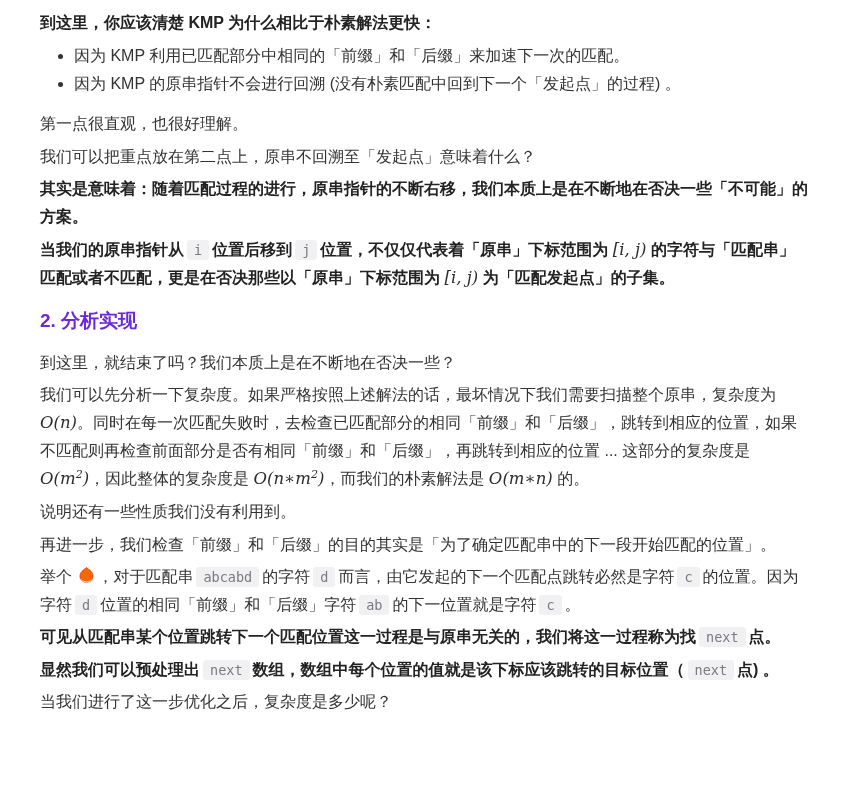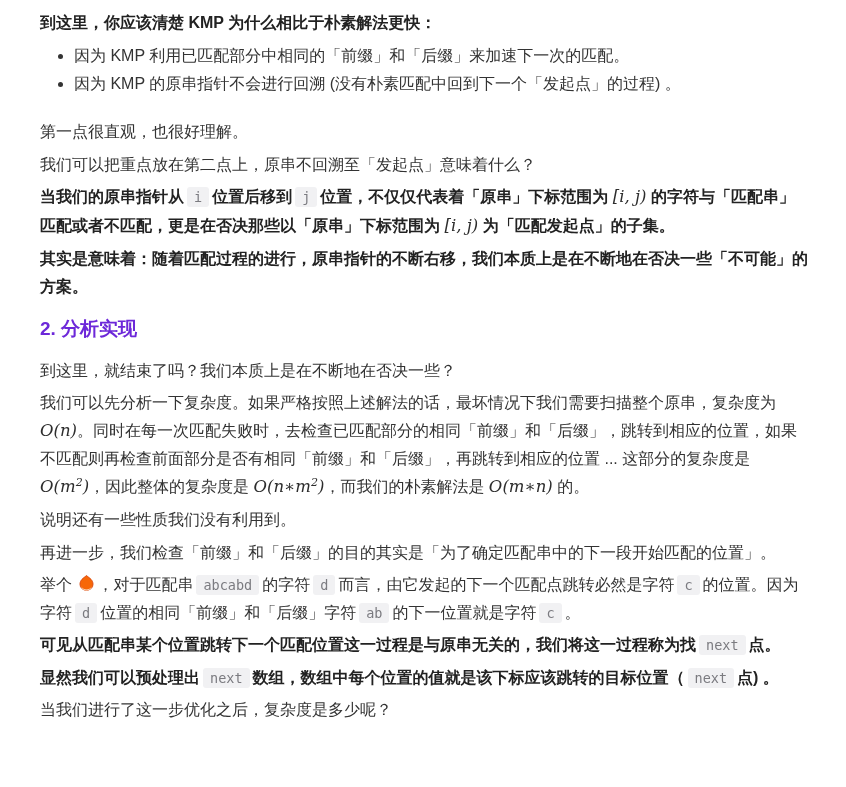--- a/index.html
+++ b/index.html
@@ -25,21 +25,21 @@
   p.b { font-weight: 700; color: #222222; }
   strong { font-weight: 700; color: #222222; }
   h2 {
     font-size: 19px;
     font-weight: 700;
     color: #6d28d9;
     margin: 16px 0 14px 0;
     line-height: 1.4;
   }
   ul {
-    margin: 2px 0 20px 0;
+    margin: 2px 0 12px 0;
     padding-left: 34px;
   }
   li {
     line-height: 1.78;
     word-break: break-all;
   }
   code.ic {
     font-family: "DejaVu Sans Mono", "Liberation Mono", monospace;
     font-size: 13.5px;
     font-weight: 400;
@@ -86,22 +86,22 @@
 <body>
 
 <main class="article">
     <p class="b">到这里，你应该清楚 KMP 为什么相比于朴素解法更快：</p>
     <ul>
       <li>因为 KMP 利用已匹配部分中相同的「前缀」和「后缀」来加速下一次的匹配。</li>
       <li>因为 KMP 的原串指针不会进行回溯 (没有朴素匹配中回到下一个「发起点」的过程) 。</li>
     </ul>
     <p>第一点很直观，也很好理解。</p>
     <p>我们可以把重点放在第二点上，原串不回溯至「发起点」意味着什么？</p>
+    <p class="b">其实是意味着：随着匹配过程的进行，原串指针的不断右移，我们本质上是在不断地在否决一些「不可能」的方案。</p>
     <p class="b">当我们的原串指针从<code class="ic">i</code>位置后移到<code class="ic">j</code>位置，不仅仅代表着「原串」下标范围为 <span class="math">[i, j)</span> 的字符与「匹配串」匹配或者不匹配，更是在否决那些以「原串」下标范围为 <span class="math">[i, j)</span> 为「匹配发起点」的子集。</p>
-    <p class="b">其实是意味着：随着匹配过程的进行，原串指针的不断右移，我们本质上是在不断地在否决一些「不可能」的方案。</p>
     <h2>2. 分析实现</h2>
     <p>到这里，就结束了吗？我们本质上是在不断地在否决一些？</p>
     <p>我们可以先分析一下复杂度。如果严格按照上述解法的话，最坏情况下我们需要扫描整个原串，复杂度为 <span class="math">O(n)</span>。同时在每一次匹配失败时，去检查已匹配部分的相同「前缀」和「后缀」，跳转到相应的位置，如果不匹配则再检查前面部分是否有相同「前缀」和「后缀」，再跳转到相应的位置 ... 这部分的复杂度是 <span class="math">O(m<sup>2</sup>)</span>，因此整体的复杂度是 <span class="math">O(n∗m<sup>2</sup>)</span>，而我们的朴素解法是 <span class="math">O(m∗n)</span> 的。</p>
     <p>说明还有一些性质我们没有利用到。</p>
     <p>再进一步，我们检查「前缀」和「后缀」的目的其实是「为了确定匹配串中的下一段开始匹配的位置」。</p>
     <p>举个 <span class="emoji"><svg width="19" height="19" viewBox="0 0 24 24" aria-hidden="true">
           <path d="M12 2c4.2 3.4 8.2 5.6 8.2 11a8.2 7.6 0 0 1-16.4 0C3.8 7.6 7.8 5.4 12 2z" fill="#f76707" stroke="#d9480f" stroke-width="1.2"></path>
           <path d="M5.2 15.6c1.6 2.6 4.1 4.1 6.8 4.1s5.2-1.5 6.8-4.1c-1 3.6-3.6 5.2-6.8 5.2s-5.8-1.6-6.8-5.2z" fill="#ffe3c2"></path>
         </svg></span>，对于匹配串<code class="ic">abcabd</code>的字符<code class="ic">d</code>而言，由它发起的下一个匹配点跳转必然是字符<code class="ic">c</code>的位置。因为字符<code class="ic">d</code>位置的相同「前缀」和「后缀」字符<code class="ic">ab</code>的下一位置就是字符<code class="ic">c</code>。</p>
     <p class="b">可见从匹配串某个位置跳转下一个匹配位置这一过程是与原串无关的，我们将这一过程称为找<code class="ic">next</code>点。</p>

